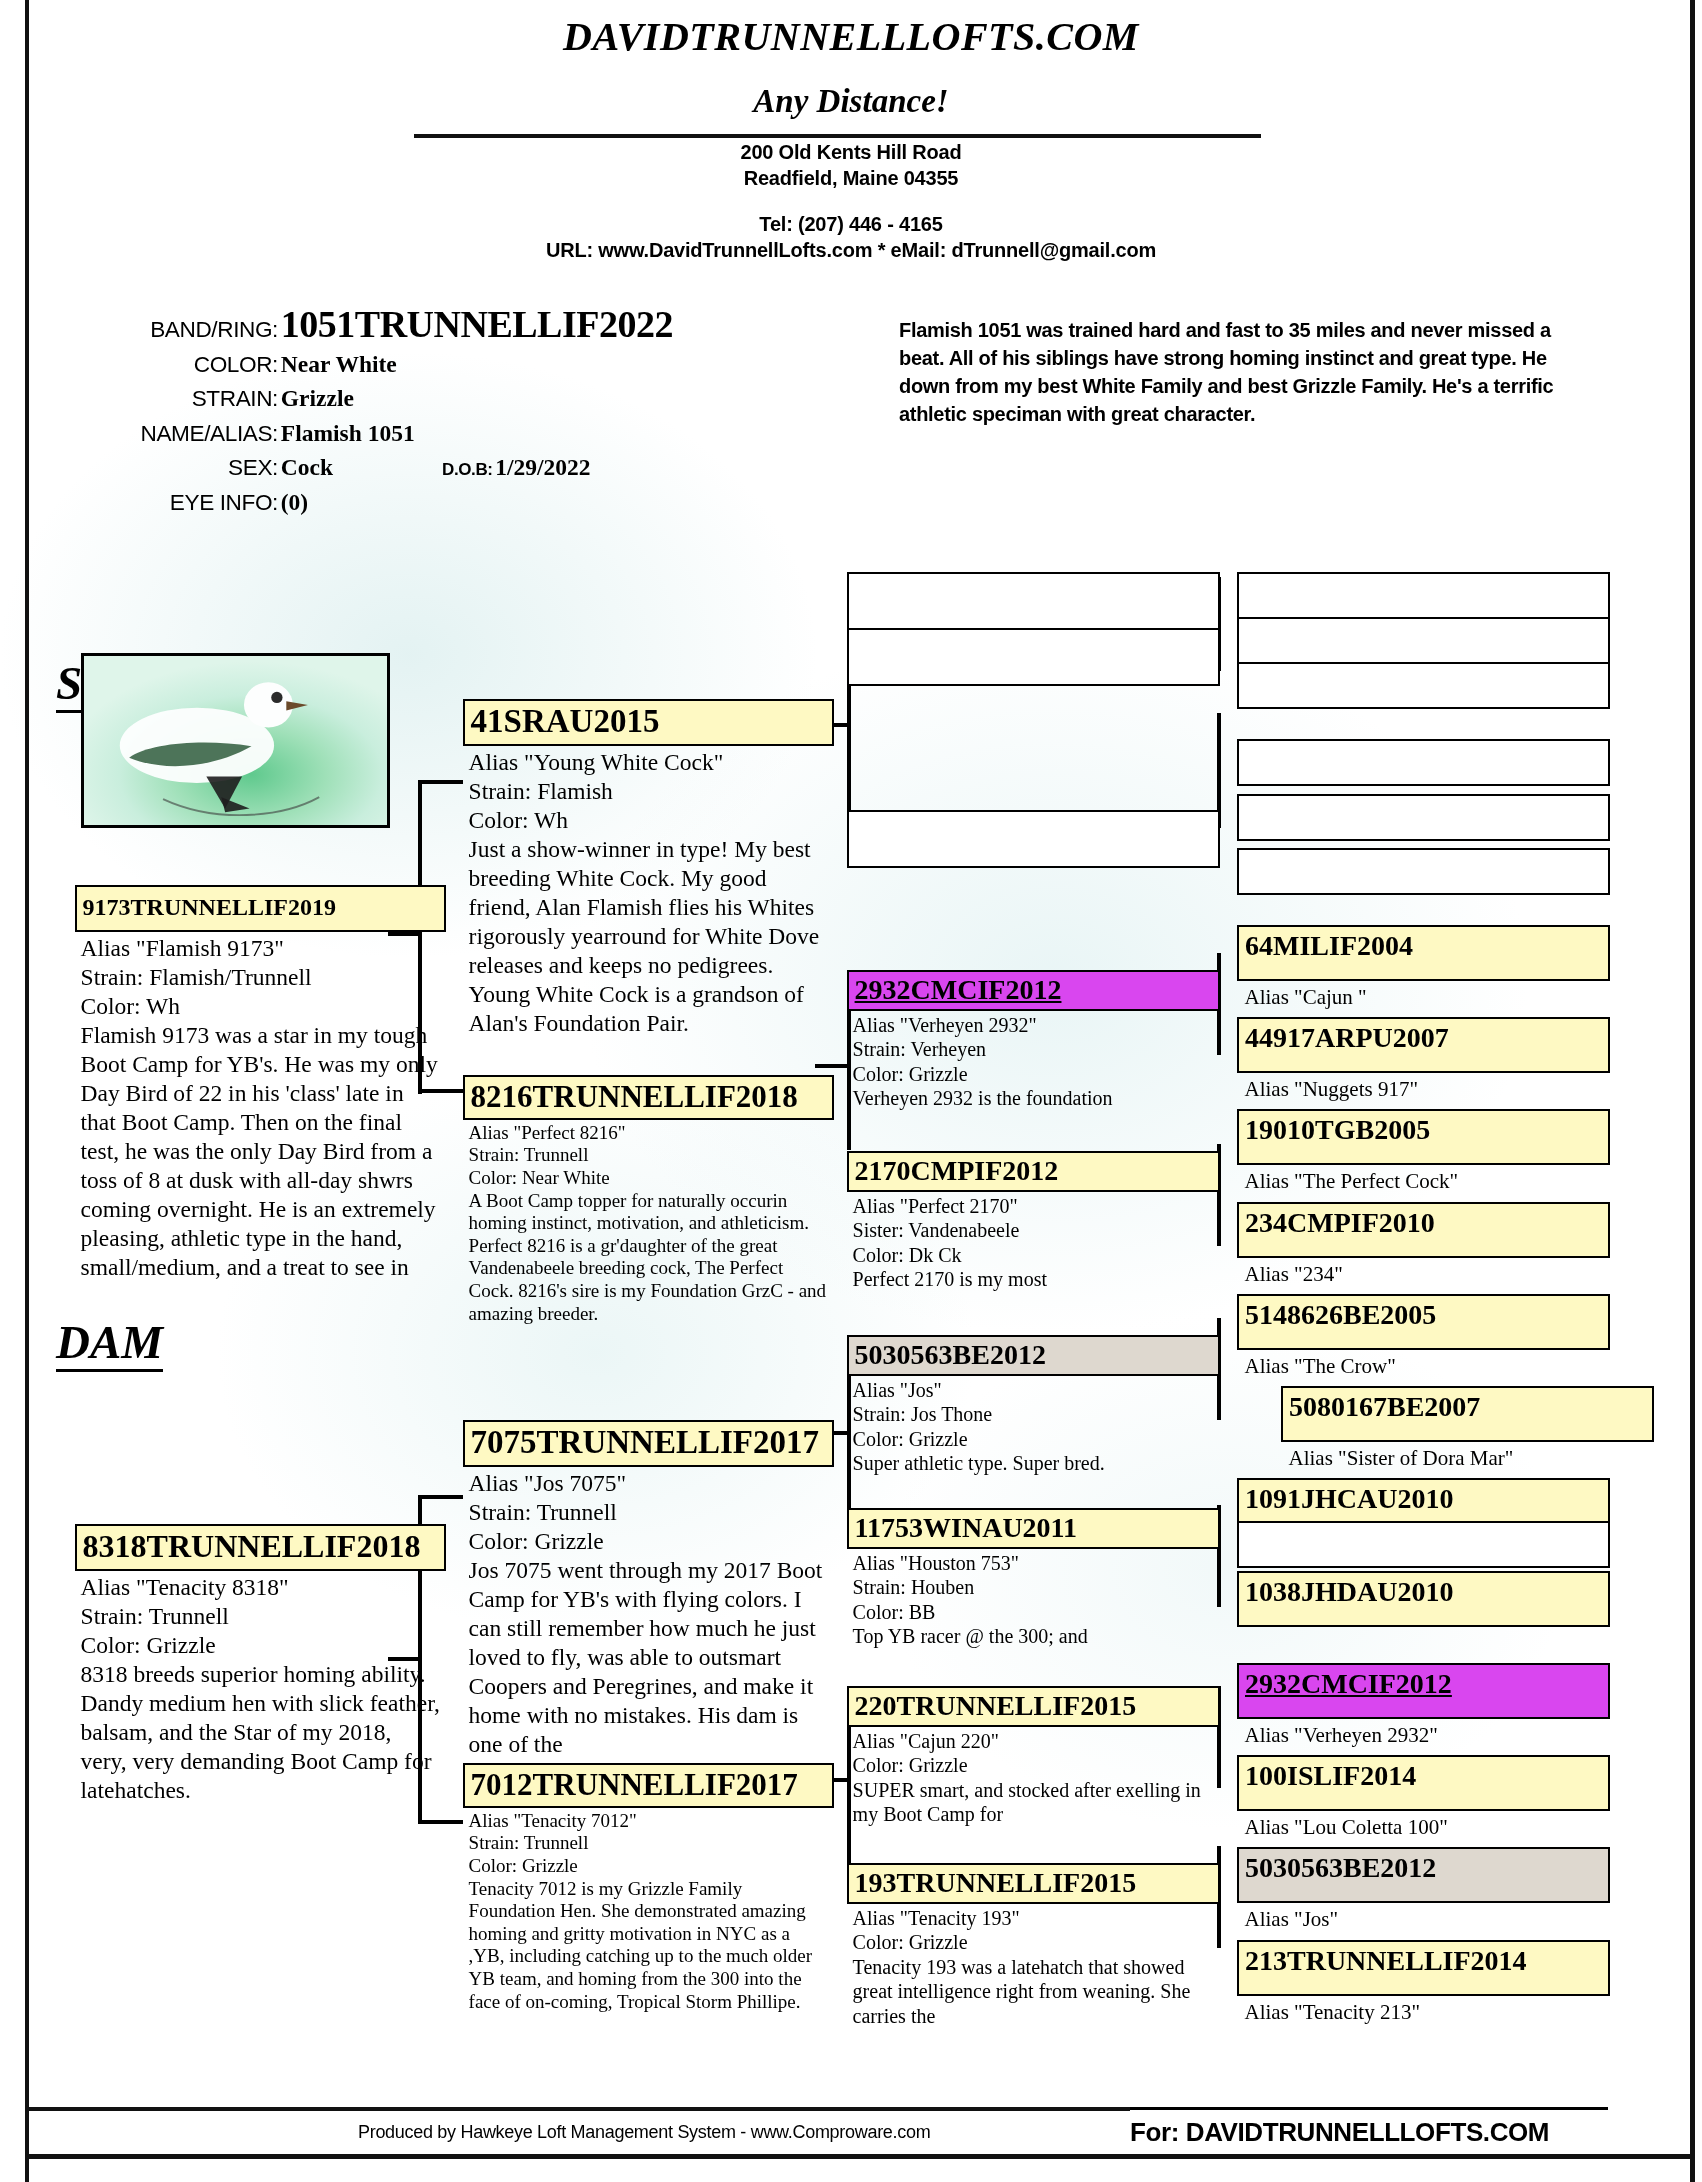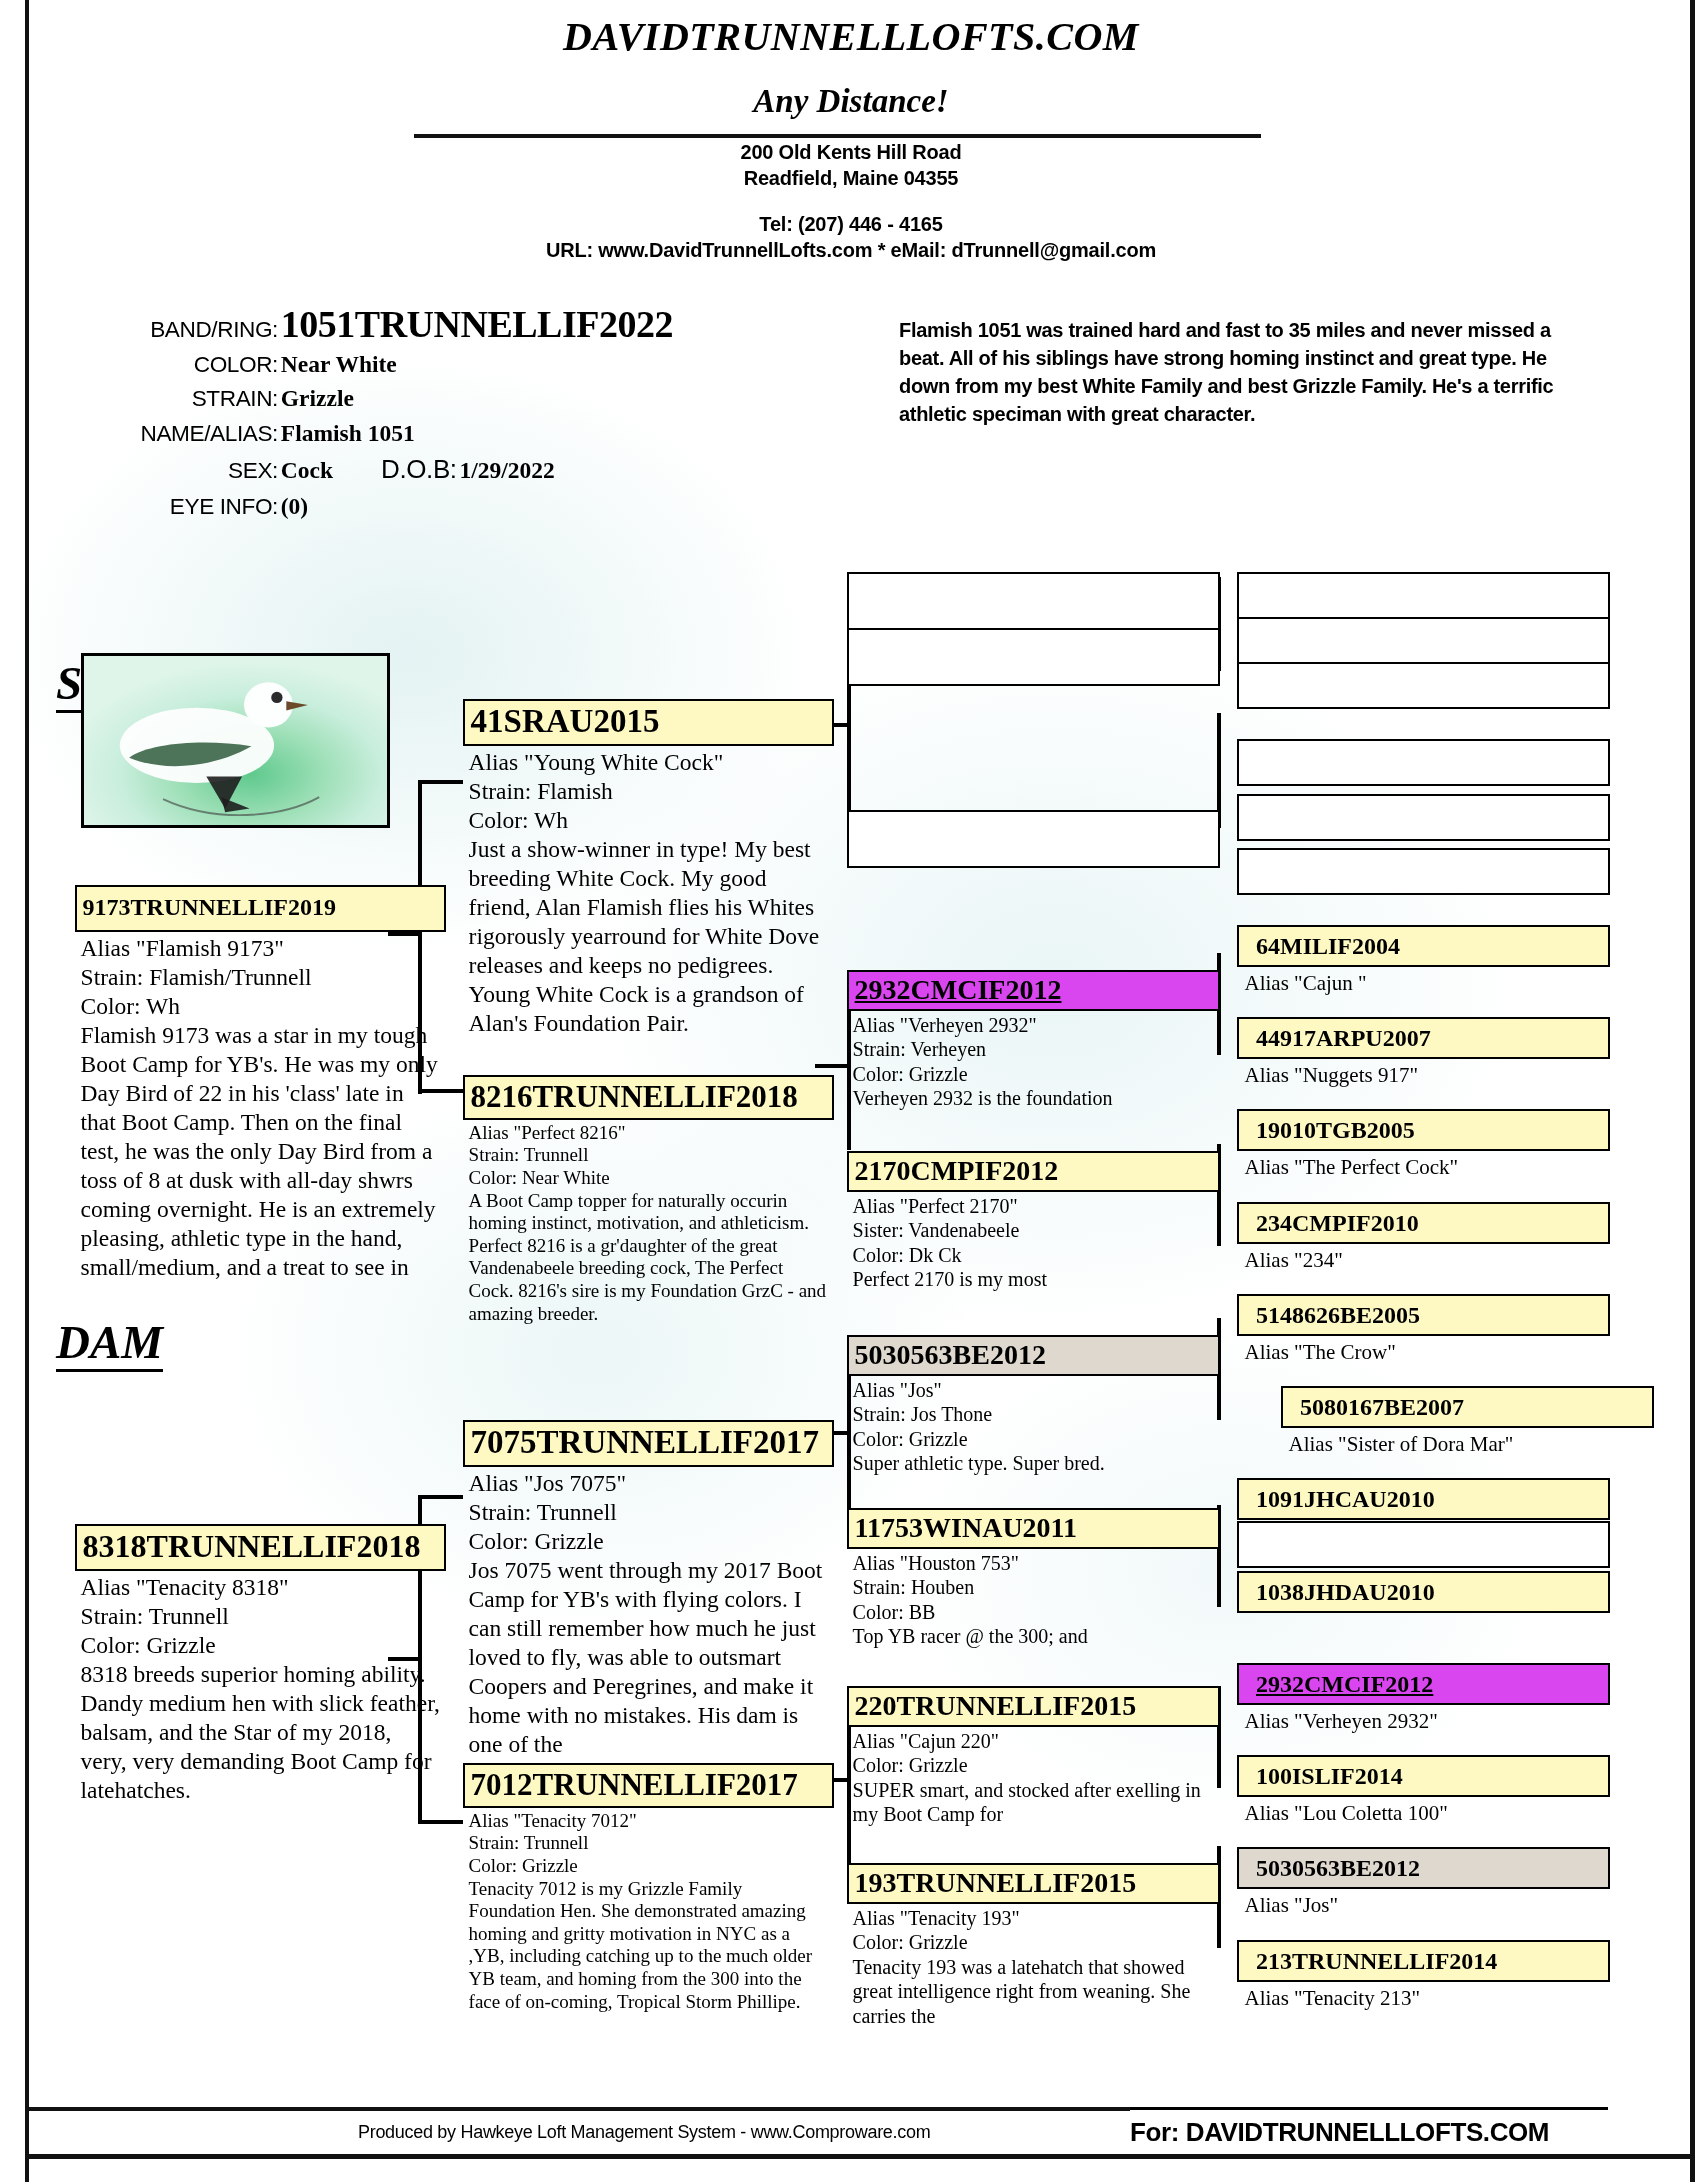--- a/index.html
+++ b/index.html
@@ -84,22 +84,22 @@
     text-align: right; letter-spacing: -0.4px;
     width: 222px; flex: none;
   }
   .info-val {
     font-family: "Liberation Serif", serif;
     font-weight: bold; font-size: 23.5px; padding-left: 2.8px;
   }
   .info-val.big { font-size: 38px; letter-spacing: -0.5px; line-height: 36px; }
   .dob-lbl {
     font-family: "Liberation Sans", sans-serif;
-    font-size: 26px; font-weight: 400; letter-spacing: -0.4px;
-    margin-left: 48px;
+    font-size: 17px; font-weight: 700; letter-spacing: -0.4px;
+    margin-left: 109px;
   }
 
   .desc-block {
     position: absolute; left: 899px; top: 316px; width: 697px;
     font-family: "Liberation Sans", sans-serif;
     font-size: 20px; line-height: 28px; font-weight: bold;
     letter-spacing: -0.3px;
   }
 
   
@@ -150,21 +150,21 @@
   
   .s-big .hdr  { font-size: 33px; line-height: 41px; padding: 0 5.6px; height: 47px; }
   .s-big .body { font-size: 23.5px; line-height: 29px; padding: 1.9px 5.6px 0 5.6px; }
 
   .s-med .hdr  { font-size: 31px; line-height: 40px; padding: 0 5.6px; height: 45px; }
   .s-med .body { font-size: 22.6px; line-height: 28px; padding: 1.9px 5.6px 0 5.6px; }
 
   .s-sm .hdr   { font-size: 28px; line-height: 36px; padding: 0 5.6px; height: 41px; }
   .s-sm .body  { font-size: 20px; line-height: 24.5px; padding: 1.9px 5.6px 0 5.6px; }
 
-  .s-leaf .hdr  { font-size: 24px; line-height: 38px; padding: 0 17px; height: 42px; }
+  .s-leaf .hdr  { font-size: 28px; line-height: 38px; padding: 0 6px; height: 56px; }
   .s-leaf .body { font-size: 21px; line-height: 26px; padding: 2.8px 7.5px 0 7.5px; }
 
   
   .empty-box {
     position: absolute;
     border: 2.8px solid #000;
     background: #fff;
     box-sizing: border-box;
   }
 

